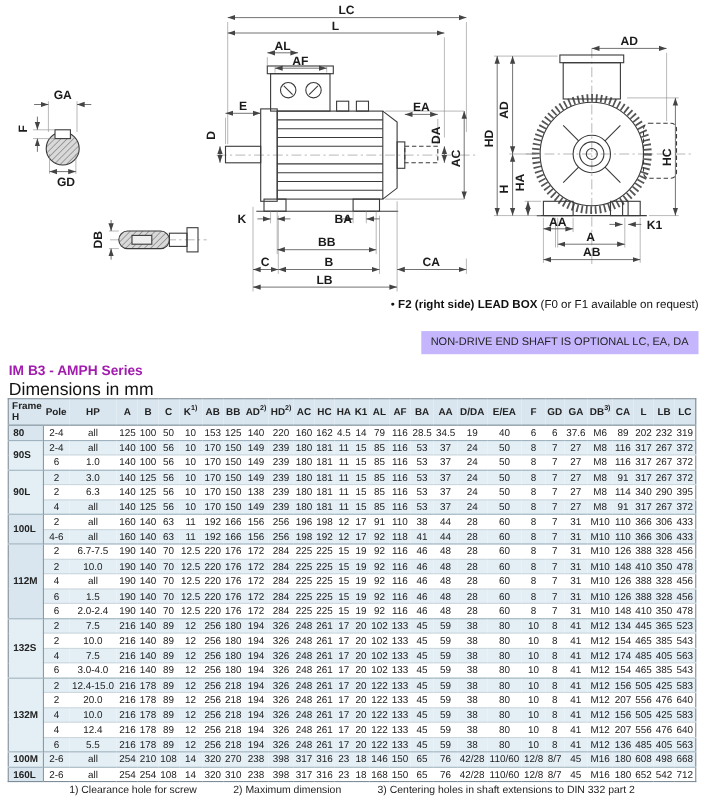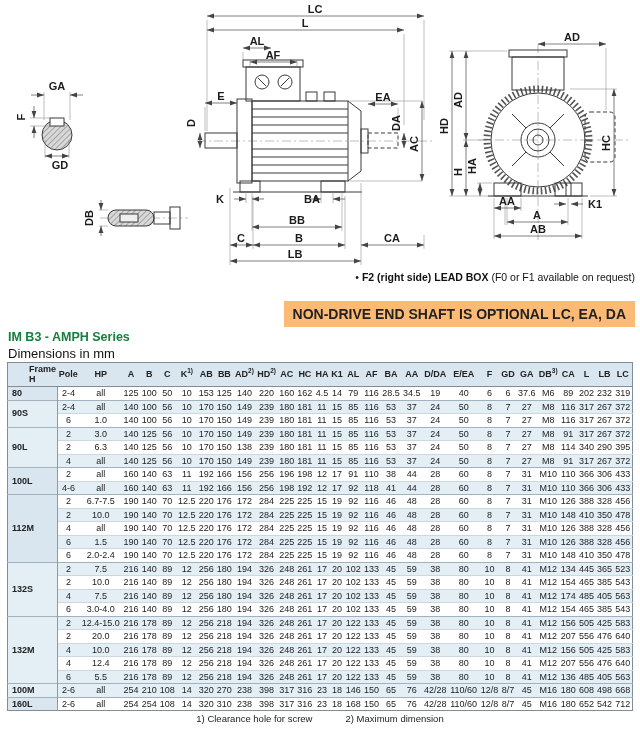--- a/index.html
+++ b/index.html
@@ -7,28 +7,28 @@
 .page{position:relative;width:640px;height:738px;background:#fff;overflow:hidden}
 .drawing{position:absolute;top:0;left:0}
 .part{stroke:#3a3a3a;stroke-width:1;fill:none}
 .dim{stroke:#555;stroke-width:.75;fill:none}
 .ext{stroke:#8a8a8a;stroke-width:.55;fill:none}
 .cl{stroke:#8a8a8a;stroke-width:.55;stroke-dasharray:9 3 2 3;fill:none}
 .dash{stroke-dasharray:4 2.5}
 text.dl{font-size:11px;font-weight:bold;fill:#1b1b1b;font-family:"Liberation Sans",sans-serif}
 .notes{position:absolute;top:271px;left:0;right:5px;text-align:right}
 .note-f2{font-size:10.5px;color:#111;margin-bottom:18px}
-.banner{display:inline-block;background:#fdba74;color:#222;font-weight:bold;font-size:14px;padding:5px 9px}
+.banner{display:inline-block;background:#c4b5fd;color:#222;font-weight:normal;font-size:10px;padding:5px 9px}
 .title-block{position:absolute;top:330px;left:8px}
-.title{font-size:12.5px;font-weight:bold;color:#15803d}
-.subtitle{font-size:13px;color:#111;margin-top:2px}
+.title{font-size:12.5px;font-weight:bold;color:#a21caf}
+.subtitle{font-size:16px;color:#111;margin-top:2px}
 table{position:absolute;top:362px;left:7px;width:626px;border-collapse:collapse;border:1px solid #7e8d98;font-size:9px;color:#222}
 th,td{padding:1px 1px;text-align:center;white-space:nowrap;line-height:10.5px;font-weight:normal}
 thead th{background:#d9e6ef;font-weight:bold;border-bottom:1px solid #7e8d98;padding:2px 1px;vertical-align:middle}
-th.frame-h{text-align:left;padding-left:21px;width:32px;white-space:normal;line-height:9.5px}
+th.frame-h{text-align:left;padding-left:3px;width:32px;white-space:normal;line-height:9.5px}
 tbody td{border-top:1px solid #cdd8de}
 tr.group-start td{border-top:1px solid #9fb2bd}
 tr.shaded td{background:#e3eef5}
 td.frame{background:#d9e6ef;font-weight:bold;text-align:left;padding-left:4px;border-right:1px solid #8b9ba6}
 sup{font-size:6.5px;vertical-align:super;line-height:0}
 .footnotes{position:absolute;top:713px;left:0;width:640px;display:flex;justify-content:center;gap:33px;font-size:9.5px;color:#222}
 </style>
 </head>
 <body>
 
@@ -1016,15 +1016,16 @@
           <td>652</td>
           <td>542</td>
           <td>712</td>
         </tr>
       </tbody>
   </table>
 
   <div class="footnotes">
     <span>1) Clearance hole for screw</span>
     <span>2) Maximum dimension</span>
+    <span>3) Centering holes in shaft extensions to DIN 332 part 2</span>
   </div>
 
 </div>
 
 </body></html>

